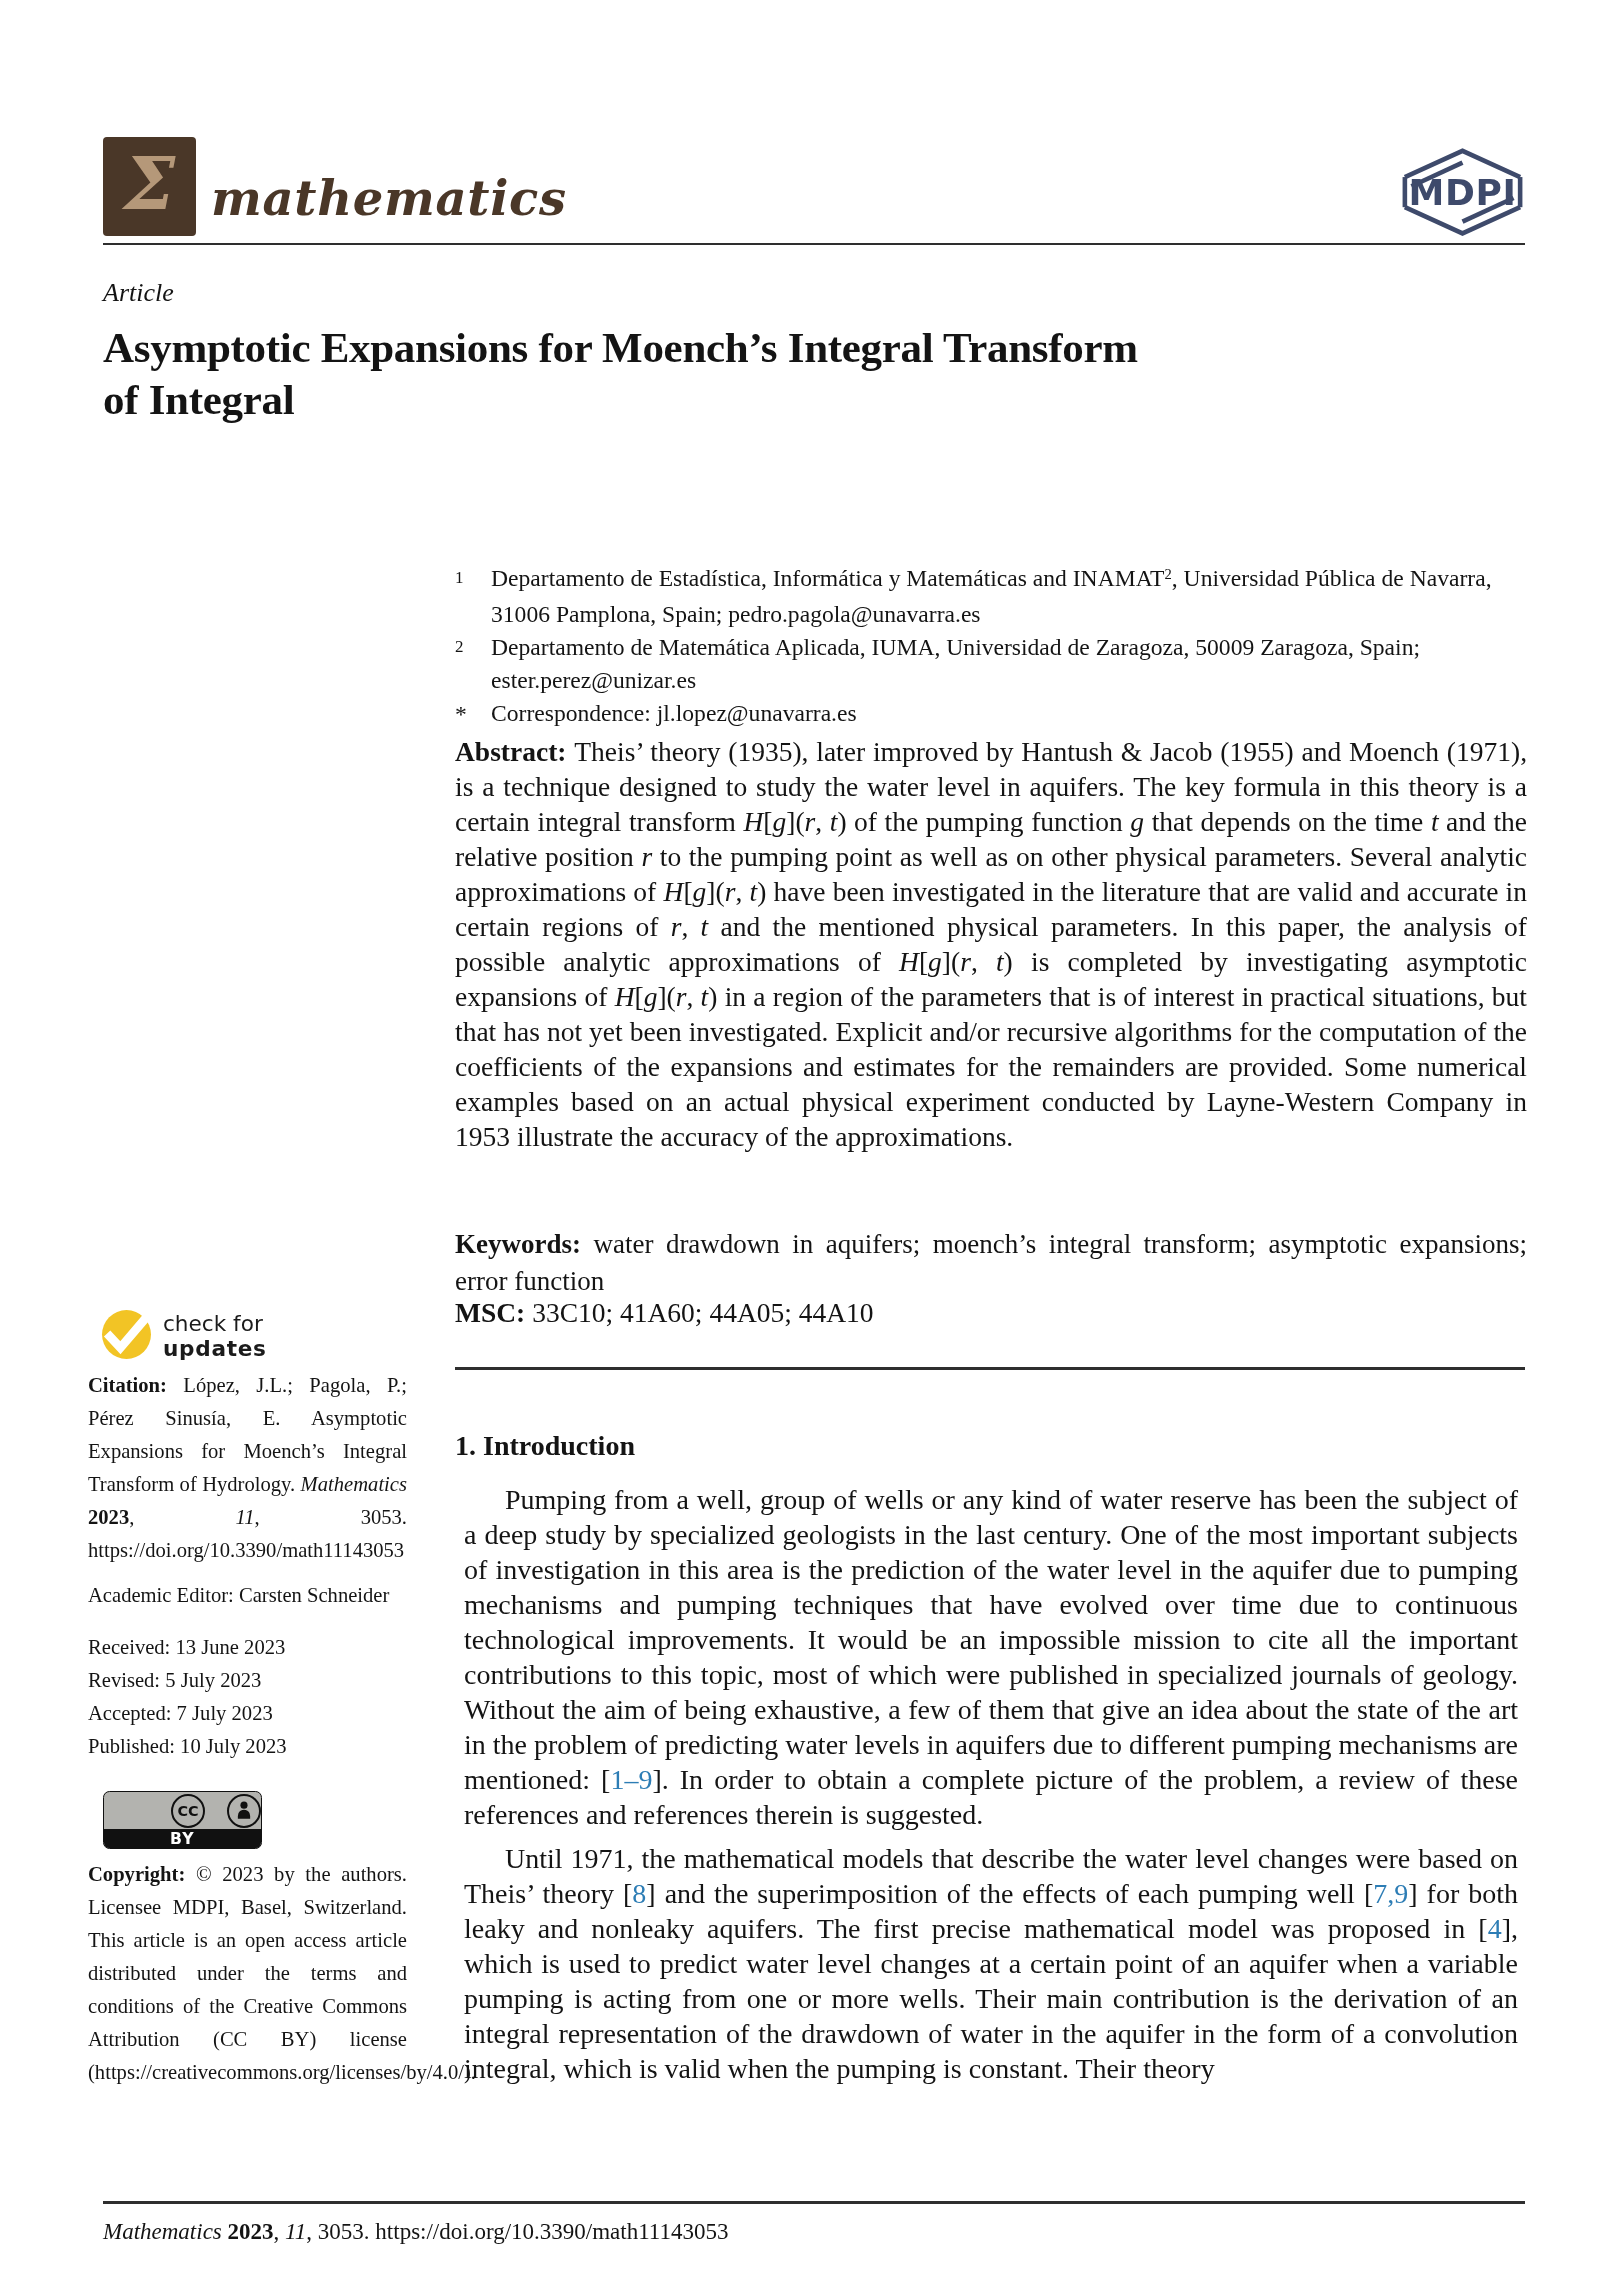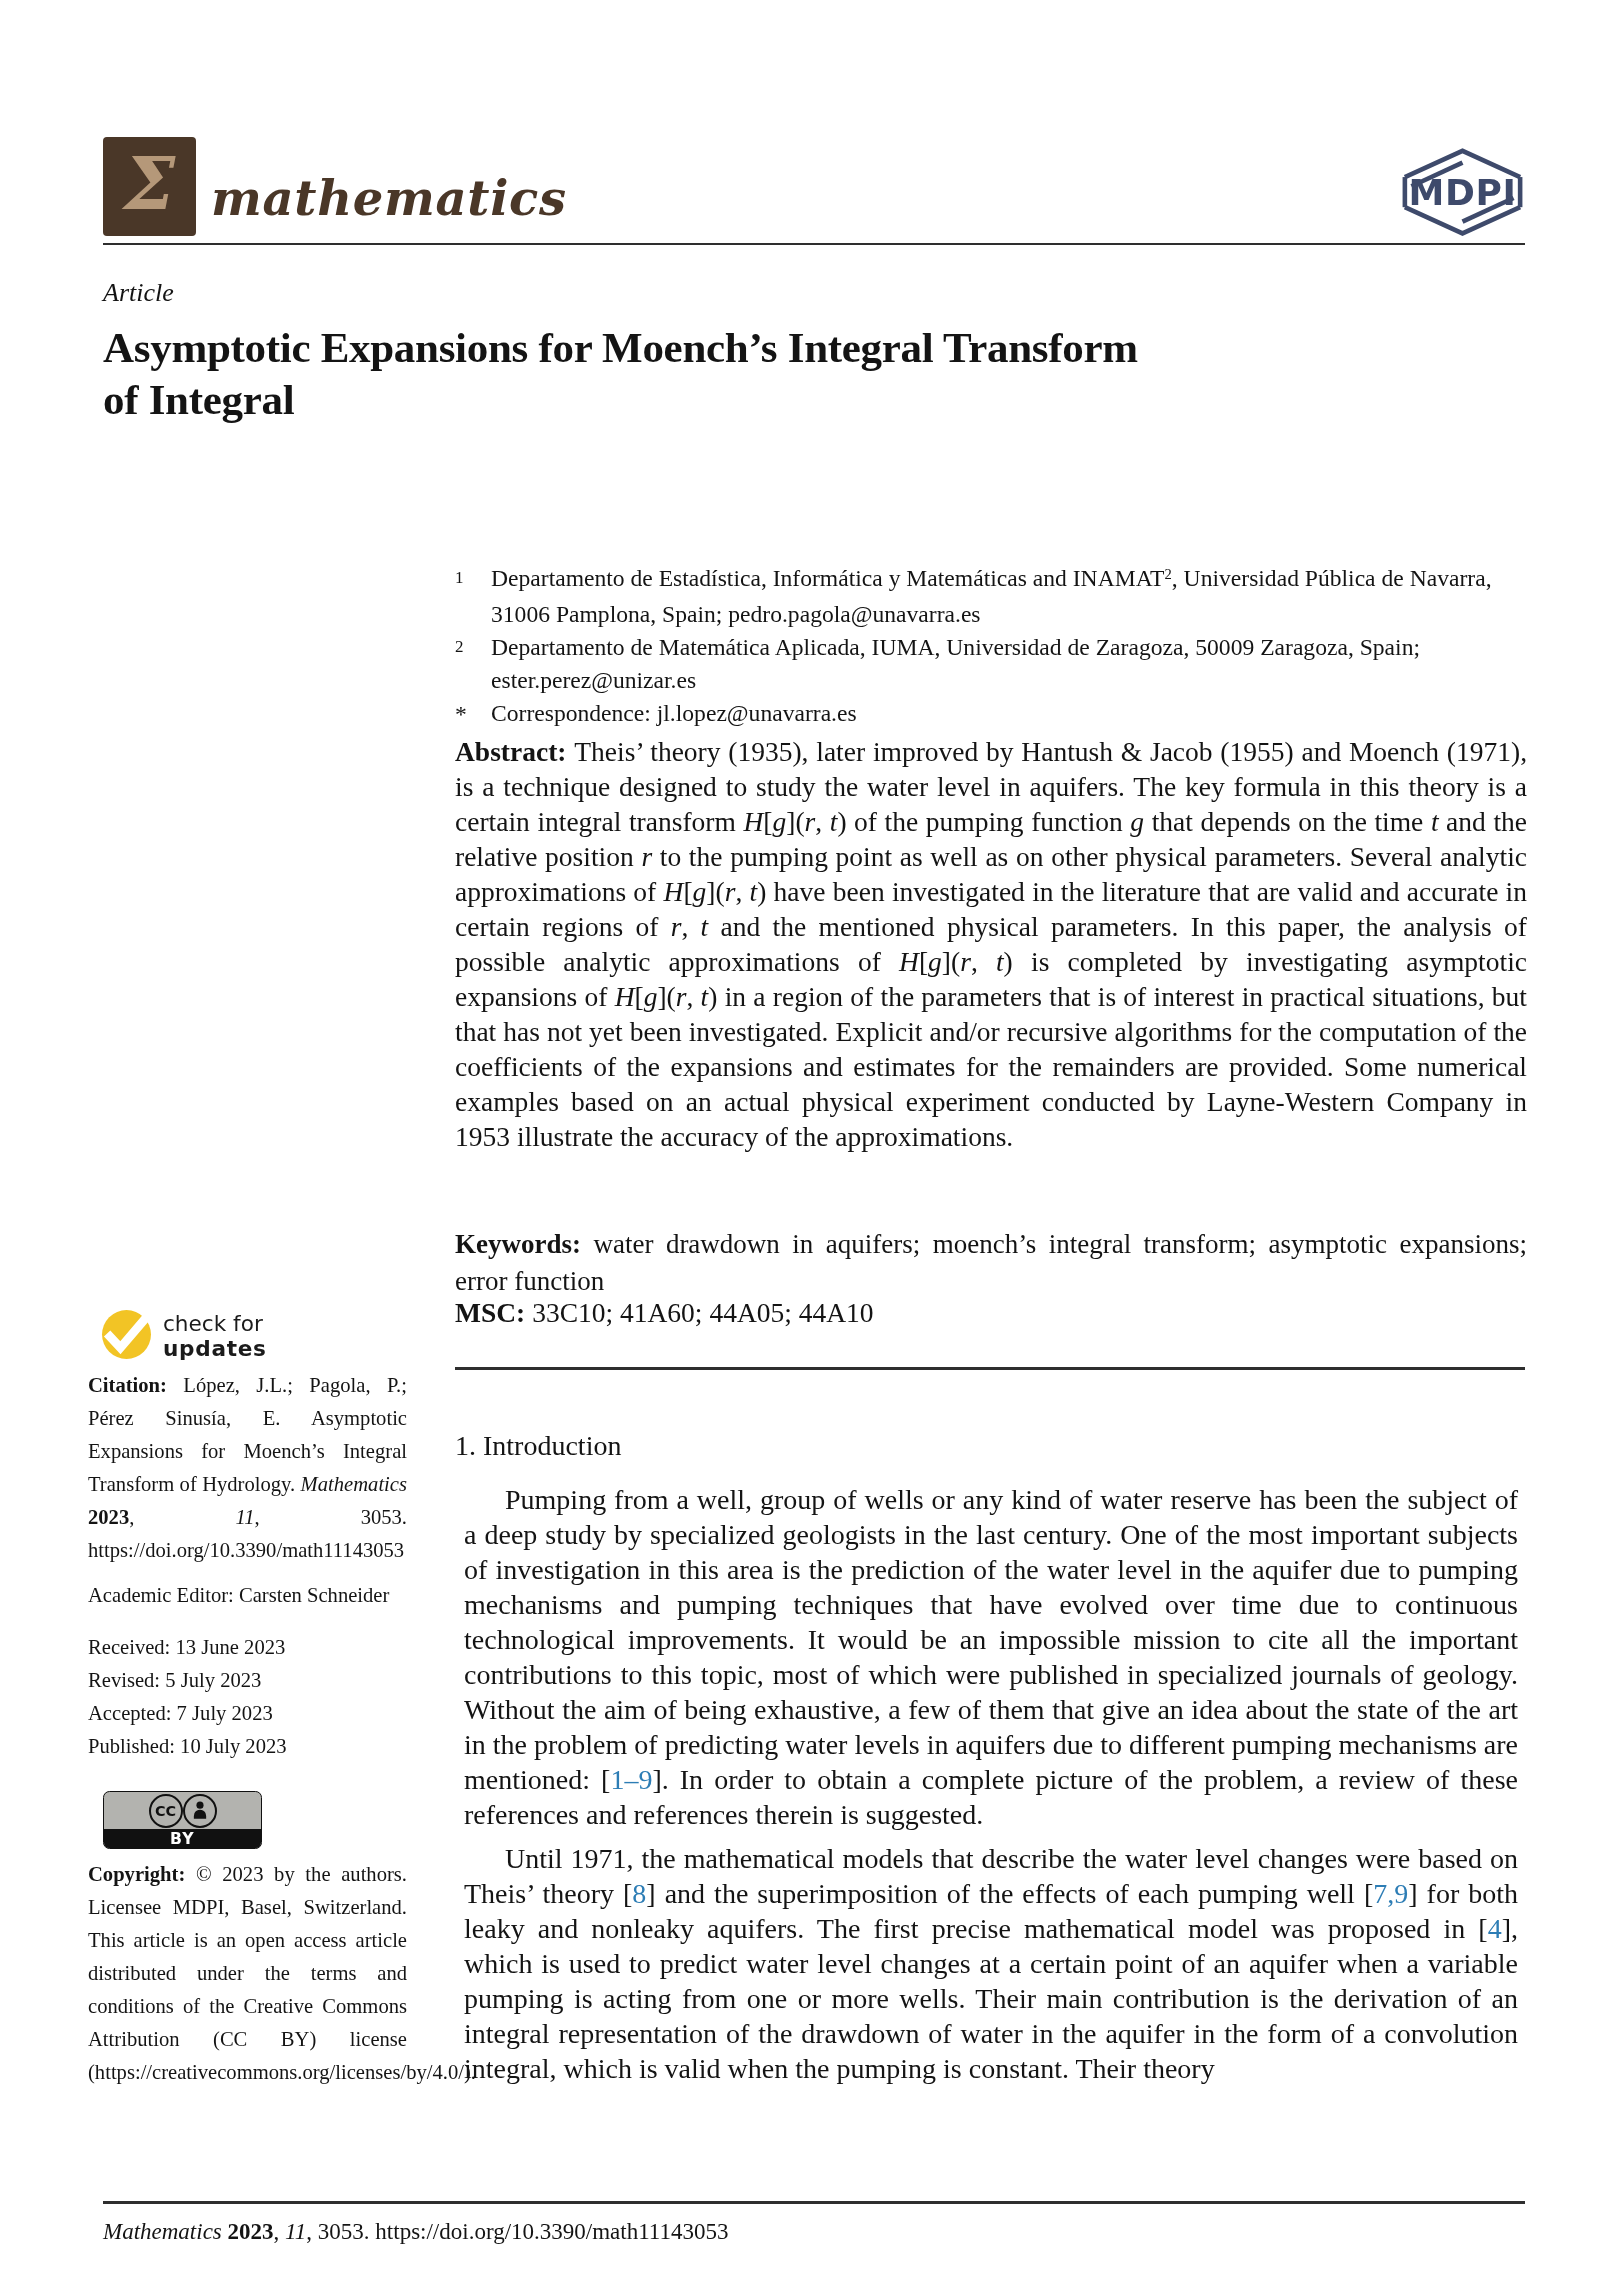--- a/index.html
+++ b/index.html
@@ -39,36 +39,36 @@
   
   .affiliations{ left:455px; top:562px; width:1073px; font-size:23.6px; }
   .aff-row{ display:flex; line-height:33px; }
   .aff-marker{ width:36px; flex:0 0 36px; font-size:17px; position:relative; top:-1.3px; }
   .aff-marker.star{ font-size:23.6px; top:1.3px; }
   .aff-text{ flex:1; text-align:left; }
   .abstract{ left:455px; top:734px; width:1072px; font-size:27.5px; line-height:35px; text-align:justify; }
   .keywords{ left:455px; top:1226px; width:1072px; font-size:27px; line-height:37px; text-align:justify; }
   .msc{ left:455px; top:1297px; width:1072px; font-size:27.5px; }
 
-  .section-heading{ left:455px; top:1430px; width:1072px; font-size:28px; font-weight:400; }
+  .section-heading{ left:455px; top:1430px; width:1072px; font-size:28px; font-weight:700; }
   .bodytext{ left:455px; top:1473px; width:1072px; font-size:28px; line-height:35px; text-align:justify; }
   .bodytext p{ margin:9px; text-indent:41px; }
 
   
   .check-badge{ left:101px; top:1308px; width:216px; height:63px; cursor:pointer; }
   .check-icon{ position:absolute; left:0; top:1.3px; width:51px; height:51px; }
   .check-text{ position:absolute; left:62px; top:2.6px; font-family:"DejaVu Sans", sans-serif; font-size:21.6px; line-height:25.5px; color:#1b1b1b; }
   .check-text .b2{ font-weight:700; letter-spacing:0.7px; }
   .sidebar-block{ left:88px; width:319px; font-size:20.6px; line-height:33px; text-align:justify; }
   .citation{ top:1369px; }
   .editor{ top:1579px; white-space:nowrap; text-align:left; }
   .dates{ top:1631px; text-align:left; }
   .cc-badge{ left:103px; top:1791px; width:157px; height:56px; border:1.3px solid #111;
     border-radius:6.5px; overflow:hidden; background:var(--cc_gray); cursor:pointer; }
-  .cc-top{ height:37px; display:flex; align-items:center; justify-content:center; }
+  .cc-top{ height:37px; display:flex; align-items:center; justify-content:flex-end; gap:22px; }
   .cc-circle{ width:30px; height:30px; border:2.6px solid #111; border-radius:50%;
     display:flex; align-items:center; justify-content:center;
     font-family:"DejaVu Sans", sans-serif; font-weight:700; font-size:14.4px; color:#111; }
   .cc-bottom{ height:19px; background:#111; color:#fff; display:flex; align-items:center; justify-content:center;
     font-family:"DejaVu Sans", sans-serif; font-weight:700; font-size:15.7px; letter-spacing:1.3px; }
   .copyright{ top:1858px; }
 
   
   .footer-left{ left:103px; top:2219px; font-size:23px; }
   .footer-right{ left:871px; top:2219px; width:655px; text-align:right; font-size:23px; }

